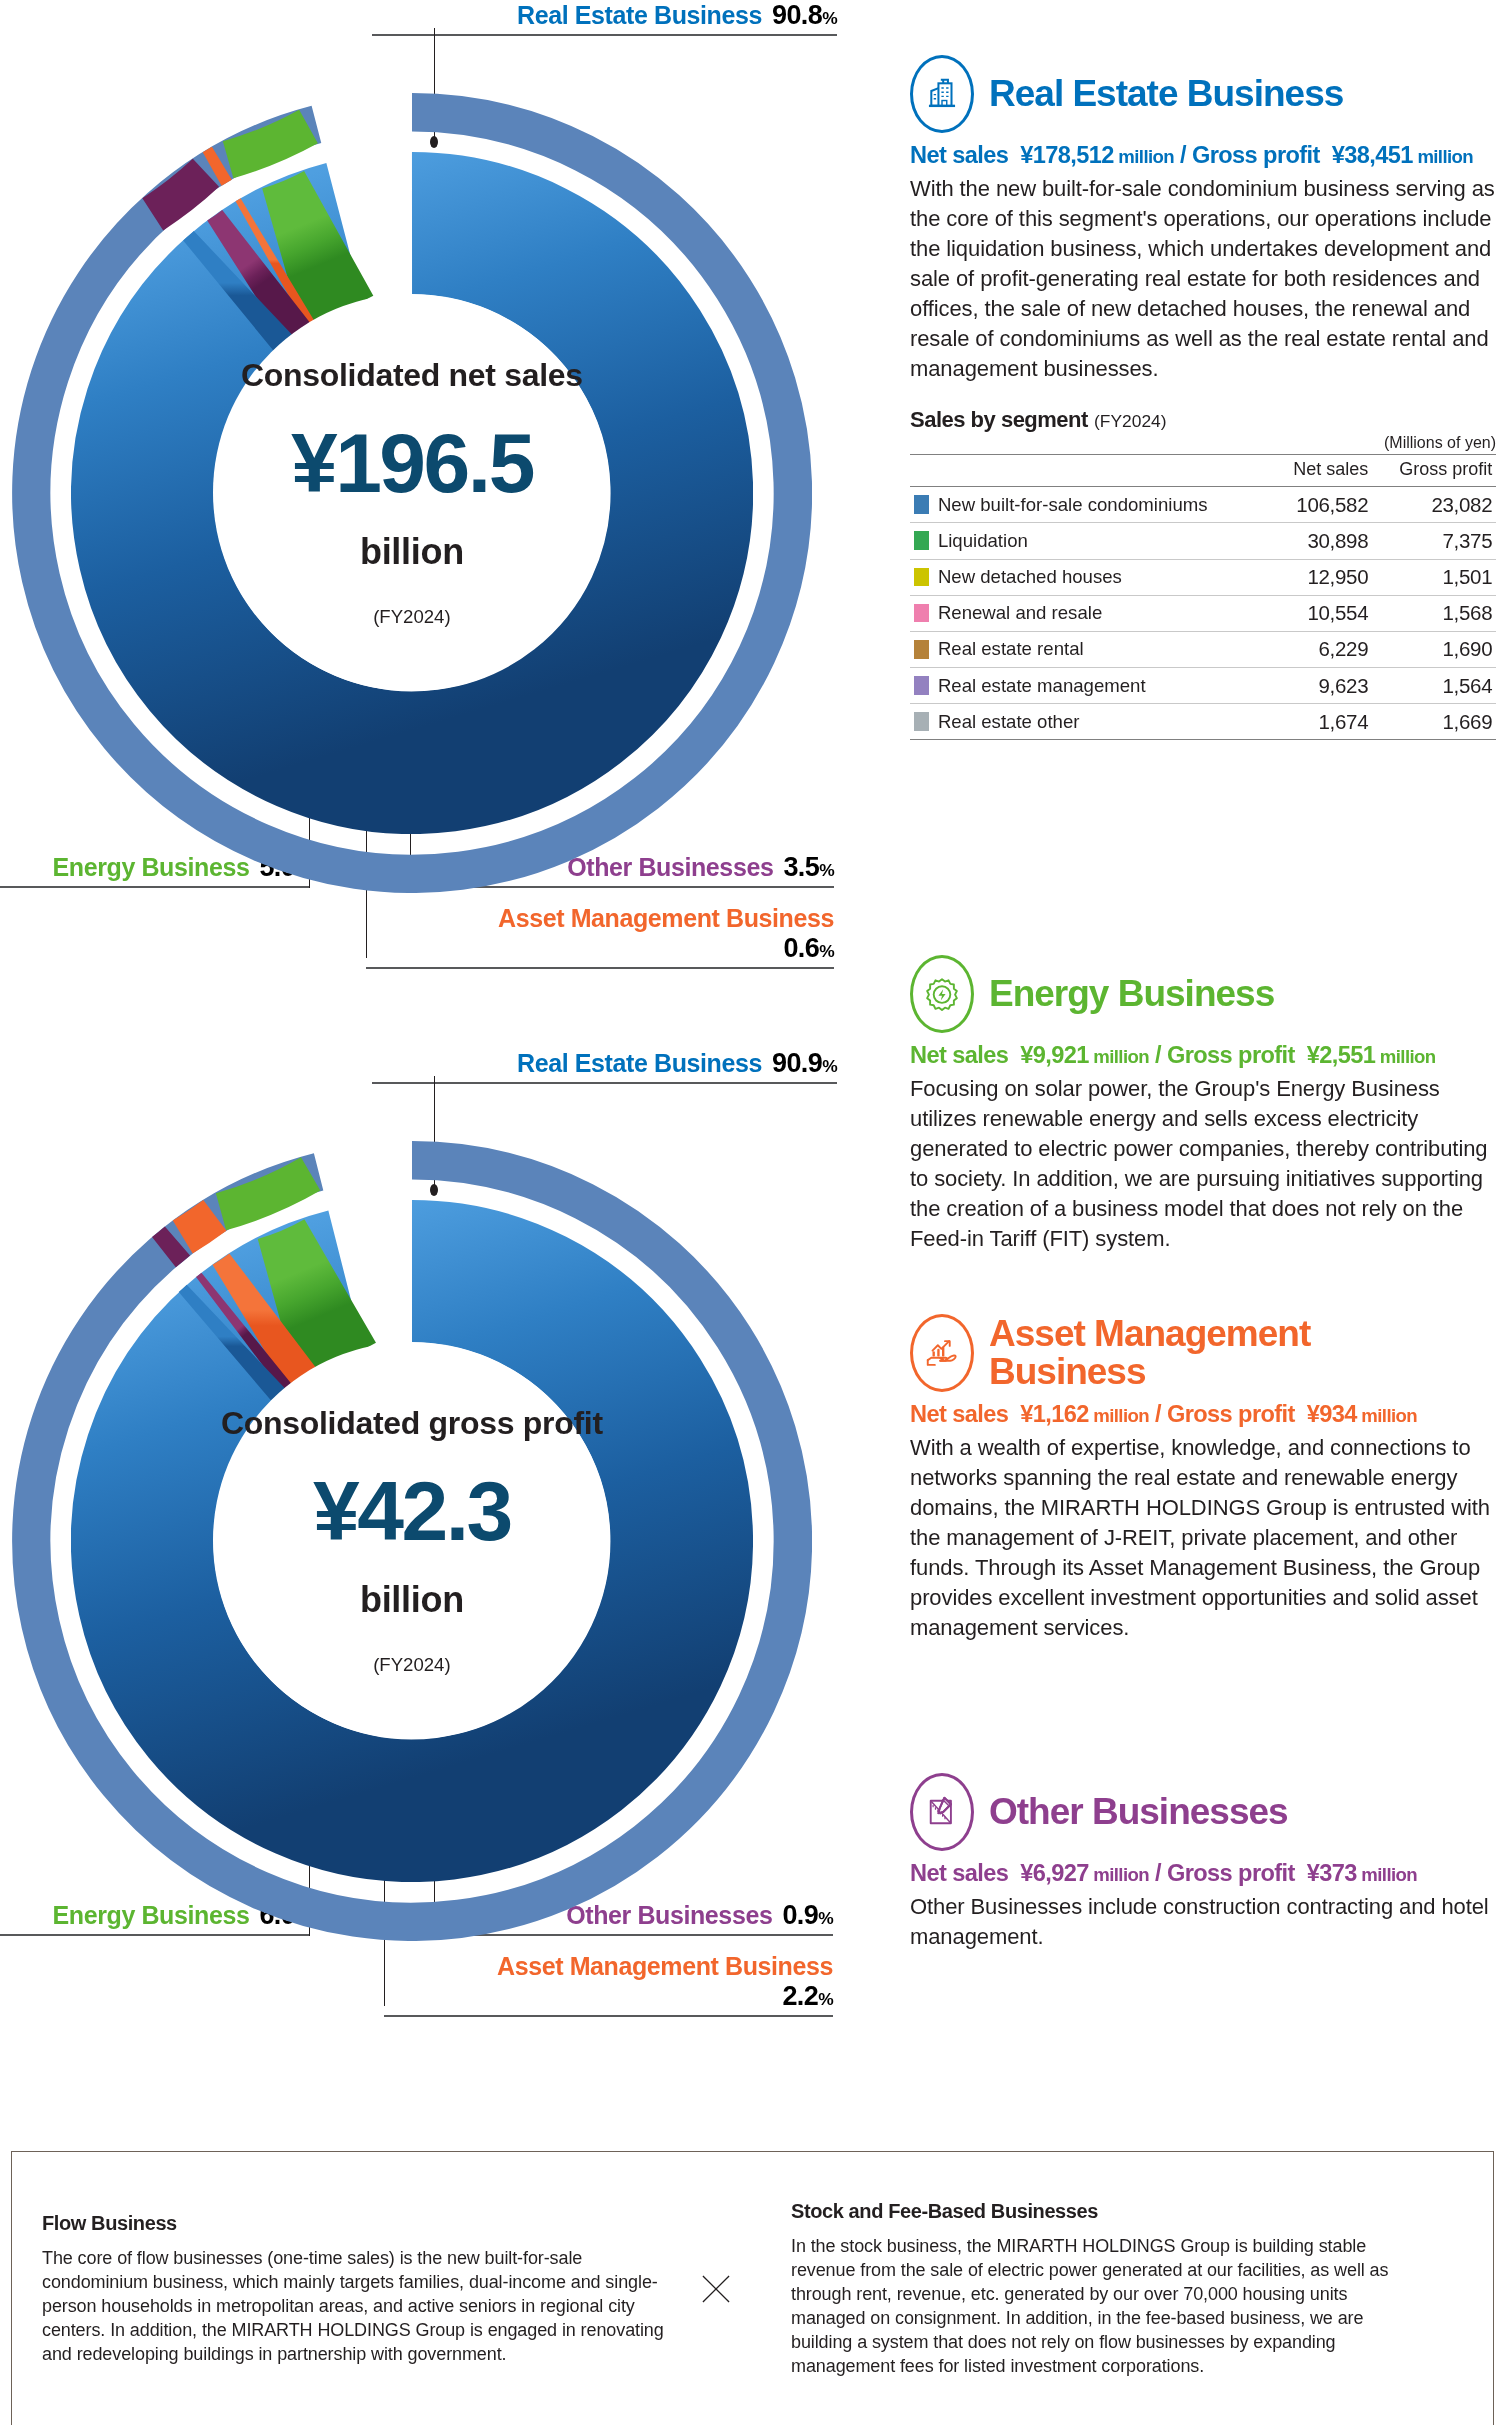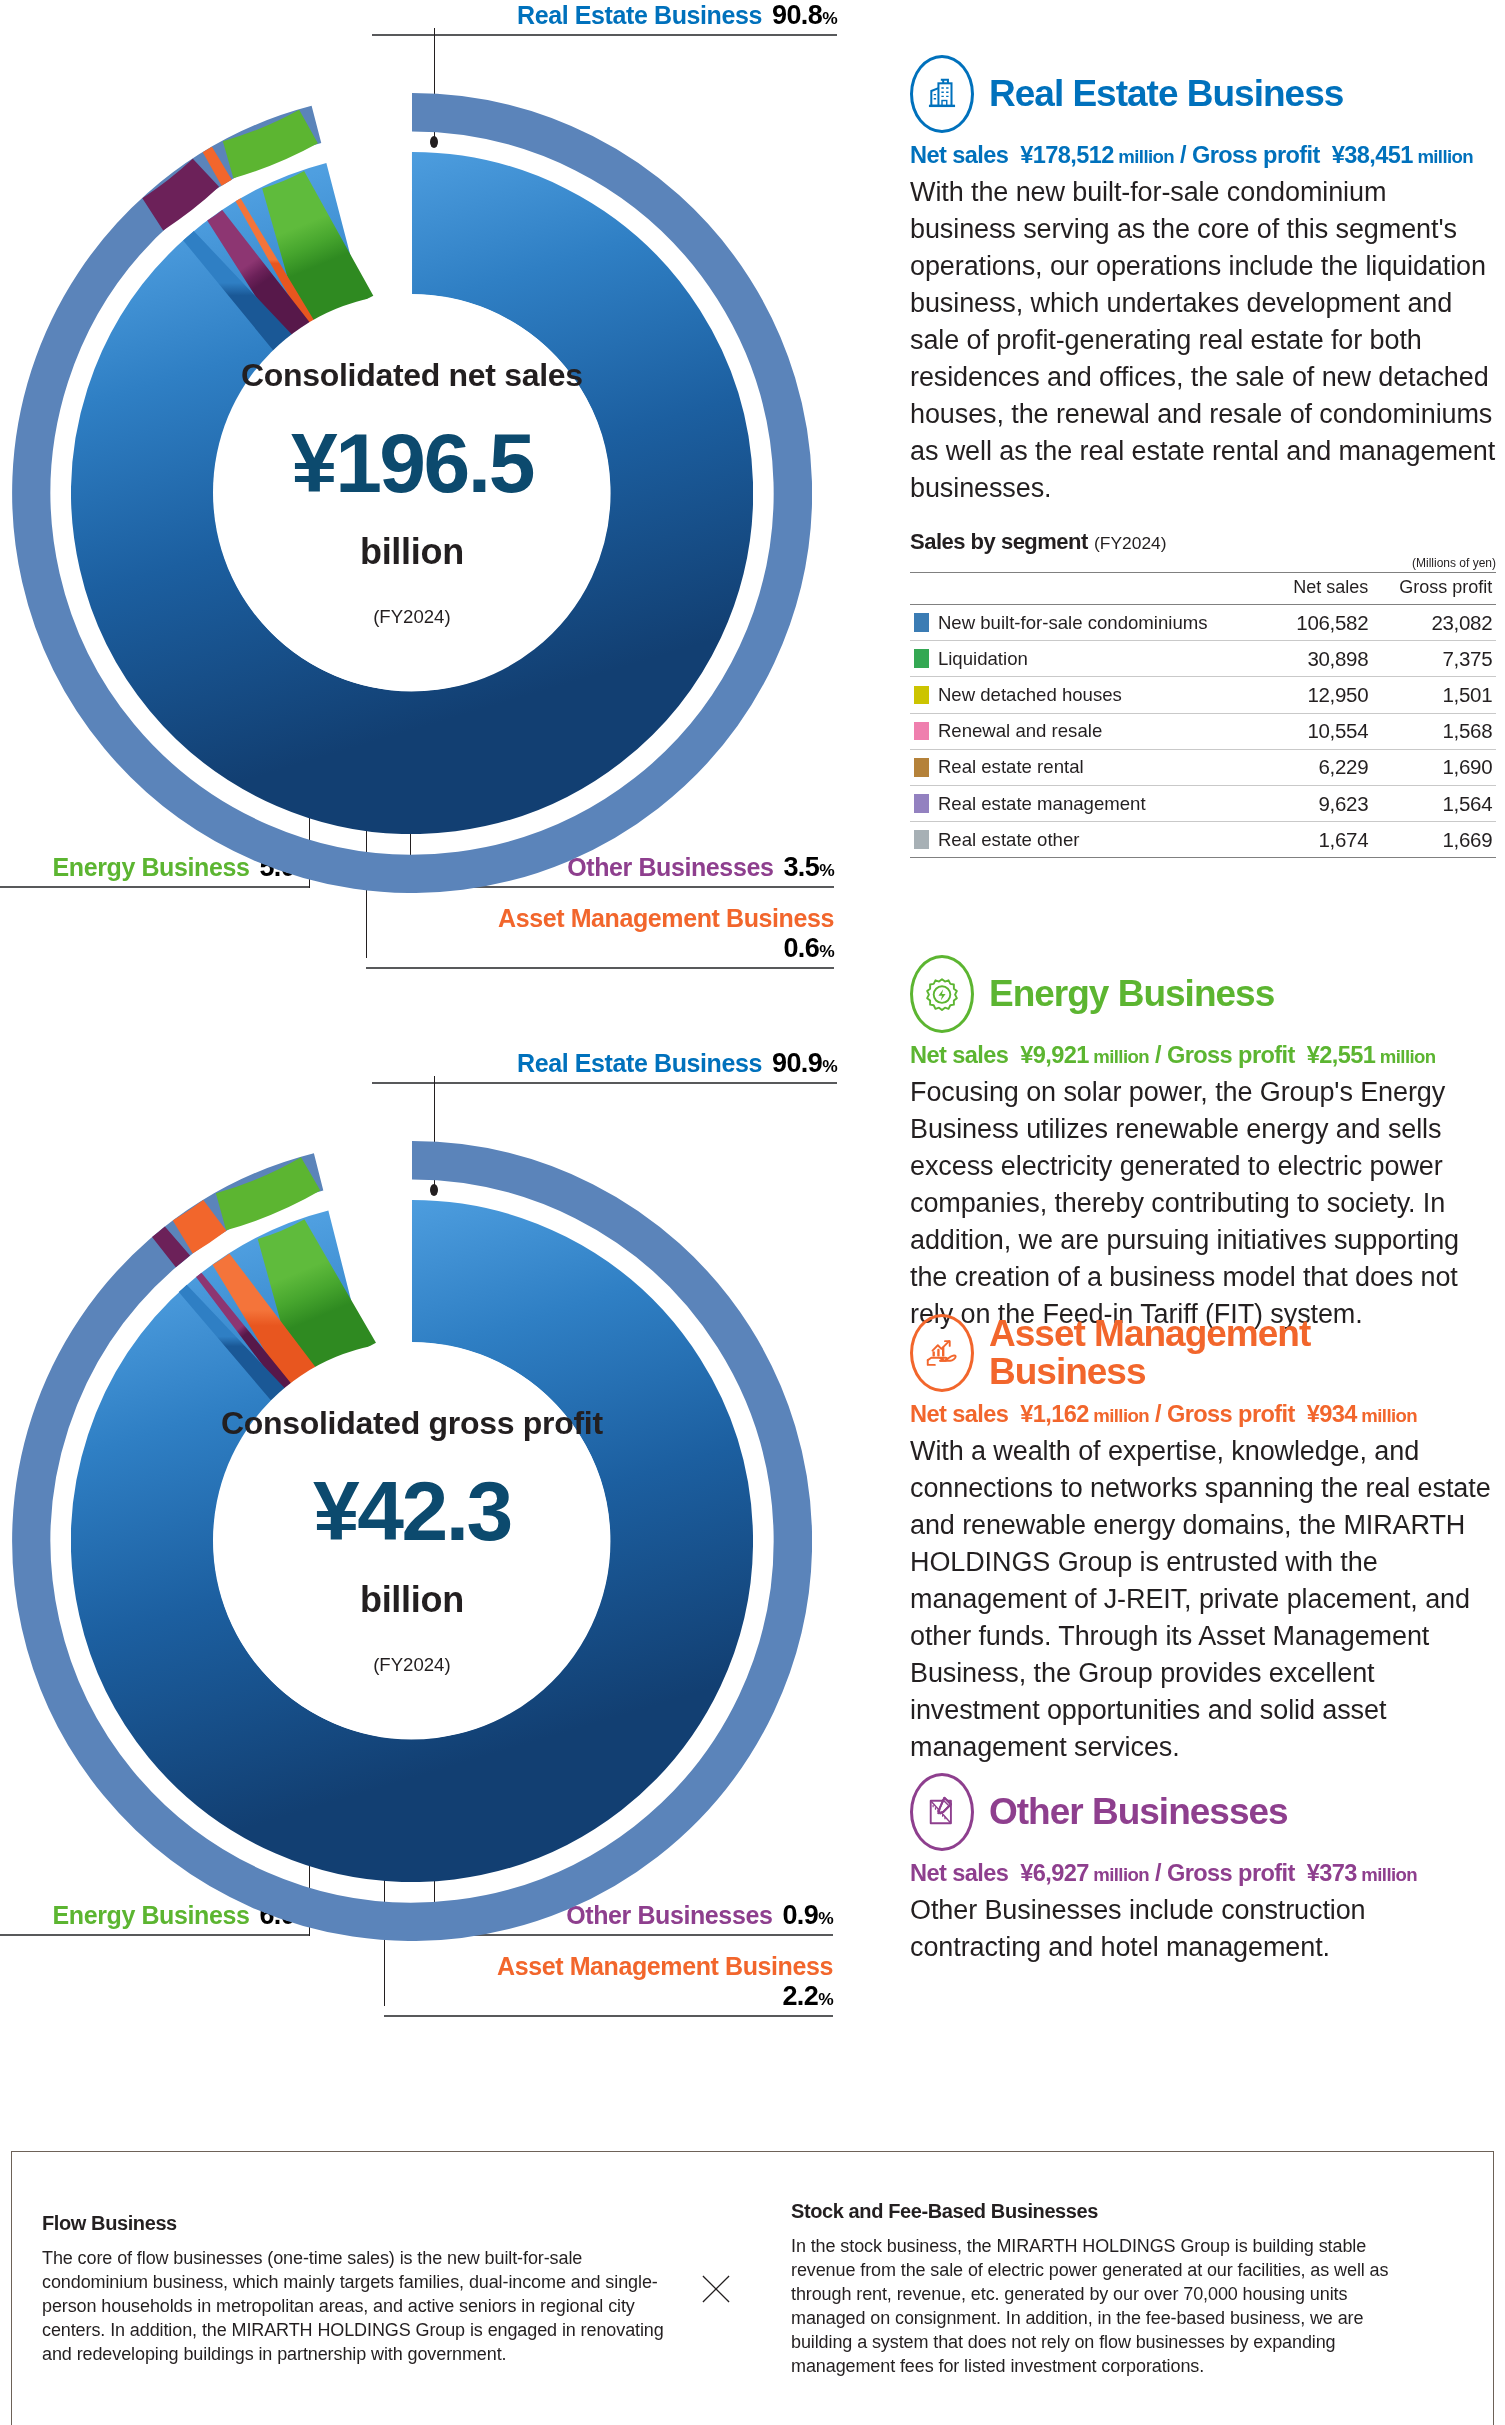--- a/index.html
+++ b/index.html
@@ -73,34 +73,34 @@
     border: 3.1px solid currentColor; flex: 0 0 auto;
     display: flex; align-items: center; justify-content: center;
   }
   .seg-badge svg { width: 38px; height: 38px; display: block; }
   .seg-title { font-size: 37px; font-weight: 800; letter-spacing: -1px; line-height: 1.04; }
   .seg-figs {
     font-size: 23.6px; font-weight: 800; letter-spacing: -0.6px; margin-top: 8.7px; white-space: nowrap;
   }
   .seg-figs .u { font-size: 18.6px; font-weight: 700; }
   .seg-body {
-    font-size: 27px; line-height: 1.37; color: #231f20; margin-top: 5px;
+    font-size: 22px; line-height: 1.37; color: #231f20; margin-top: 5px;
     font-weight: 400; letter-spacing: -0.1px;
   }
   .c-blue   { color: #0071bc; }
   .c-green  { color: #5cb531; }
   .c-orange { color: #f2662c; }
   .c-purple { color: #8e3f8e; }
 
   
   .tbl-wrap { margin-top: 22px; }
   .tbl-cap { display: flex; align-items: baseline; }
   .tbl-cap .t1 { font-size: 22px; font-weight: 800; letter-spacing: -0.5px; }
   .tbl-cap .t2 { font-size: 17.4px; font-weight: 400; margin-left: 6.2px; }
-  .tbl-units { text-align: right; font-size: 12px; margin-top: 1.2px; }
+  .tbl-units { text-align: right; font-size: 16px; margin-top: 1.2px; }
   table.seg-tbl { width: 100%; border-collapse: collapse; margin-top: 2.5px; }
   table.seg-tbl th, table.seg-tbl td { font-weight: 400; }
   table.seg-tbl thead th {
     font-size: 18px; text-align: right; padding: 3.7px 3.7px 6.2px 3.7px;
     border-top: 1.2px solid #808080; border-bottom: 1.2px solid #808080;
   }
   table.seg-tbl thead th.lead { border-top: 1.2px solid #808080; border-bottom: 1.2px solid #808080; }
   table.seg-tbl tbody td {
     font-size: 18.6px; padding: 5.6px 3.7px; border-bottom: 0.6px solid #c9c9c9;
   }

